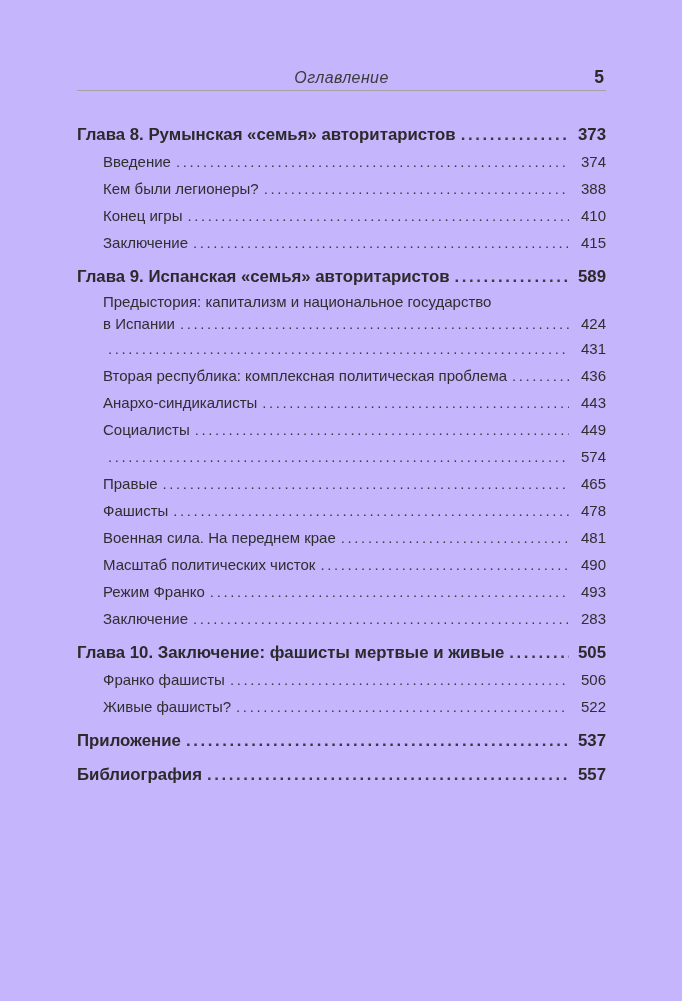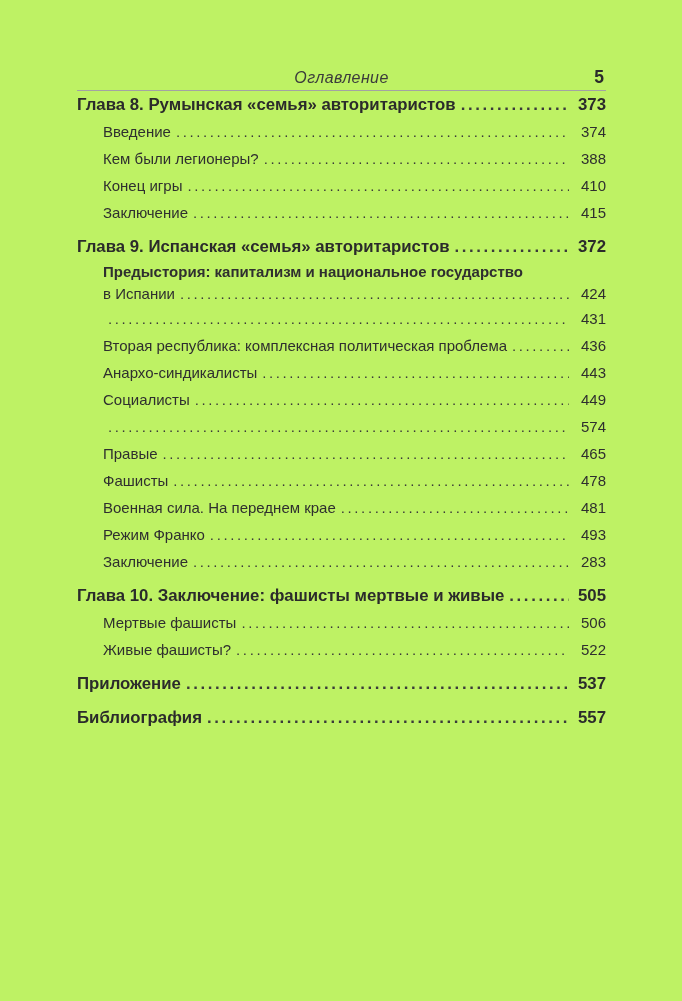--- a/index.html
+++ b/index.html
@@ -5,21 +5,21 @@
   html, body {
     margin: 0;
     padding: 0;
     background: #e8e8e8;
   }
   .page {
     position: relative;
     width: 682px;
     height: 1001px;
     margin: 0 auto;
-    background: #bef264;
+    background: #c4b5fd;
     box-sizing: border-box;
     padding: 63px 76px 0 77px;
     font-family: "Liberation Sans", "DejaVu Sans", sans-serif;
     color: #2f2f2f;
     overflow: hidden;
   }
   
   .running-head {
     position: relative;
     height: 27px;
@@ -35,36 +35,36 @@
     letter-spacing: 0.4px;
   }
   .rh-page {
     position: absolute;
     right: 2px; bottom: 2px;
     font-weight: bold;
     font-size: 17.5px;
     color: #2b2b2b;
   }
   
-  .toc { }
+  .toc { margin-top: 30px; }
   .section { margin-top: 7px; }
   .section:first-child { margin-top: 0; }
   .row {
     display: flex;
     align-items: baseline;
     line-height: 27px;
     font-size: 15px;
   }
   .row.chapter {
     font-weight: bold;
     font-size: 16.8px;
     color: #2b2b2b;
   }
   .row.entry { padding-left: 26px; }
-  .row.wrap-first  { line-height: 23px; font-weight: bold; }
+  .row.wrap-first  { line-height: 23px; }
   .row.wrap-second { line-height: 22px; }
   .title { white-space: nowrap; }
   .leader {
     flex: 1 1 auto;
     overflow: hidden;
     white-space: nowrap;
     margin-left: 5px;
     letter-spacing: 2.6px;
     color: #3a3a3a;
   }
@@ -111,21 +111,21 @@
         <div class="row entry">
           <span class="title">Заключение</span>
           <span class="leader"></span>
           <span class="pg">415</span>
         </div>
       </div>
       <div class="section">
         <div class="row chapter">
           <span class="title">Глава 9. Испанская «семья» авторитаристов</span>
           <span class="leader"></span>
-          <span class="pg">372</span>
+          <span class="pg">589</span>
         </div>
         <div class="row entry wrap-first">
           <span class="title">Предыстория: капитализм и национальное государство</span>
         </div>
         <div class="row entry wrap-second">
           <span class="title">в Испании</span>
           <span class="leader"></span>
           <span class="pg">424</span>
         </div>
         <div class="row entry">
@@ -160,38 +160,43 @@
           <span class="title">Фашисты</span>
           <span class="leader"></span>
           <span class="pg">478</span>
         </div>
         <div class="row entry">
           <span class="title">Военная сила. На переднем крае</span>
           <span class="leader"></span>
           <span class="pg">481</span>
         </div>
         <div class="row entry">
+          <span class="title">Масштаб политических чисток</span>
+          <span class="leader"></span>
+          <span class="pg">490</span>
+        </div>
+        <div class="row entry">
           <span class="title">Режим Франко</span>
           <span class="leader"></span>
           <span class="pg">493</span>
         </div>
         <div class="row entry">
           <span class="title">Заключение</span>
           <span class="leader"></span>
           <span class="pg">283</span>
         </div>
       </div>
       <div class="section">
         <div class="row chapter">
           <span class="title">Глава 10. Заключение: фашисты мертвые и живые</span>
           <span class="leader"></span>
           <span class="pg">505</span>
         </div>
         <div class="row entry">
-          <span class="title">Мертвые фашисты</span>
+          <span class="title">Франко фашисты</span>
           <span class="leader"></span>
           <span class="pg">506</span>
         </div>
         <div class="row entry">
           <span class="title">Живые фашисты?</span>
           <span class="leader"></span>
           <span class="pg">522</span>
         </div>
       </div>
       <div class="section">

